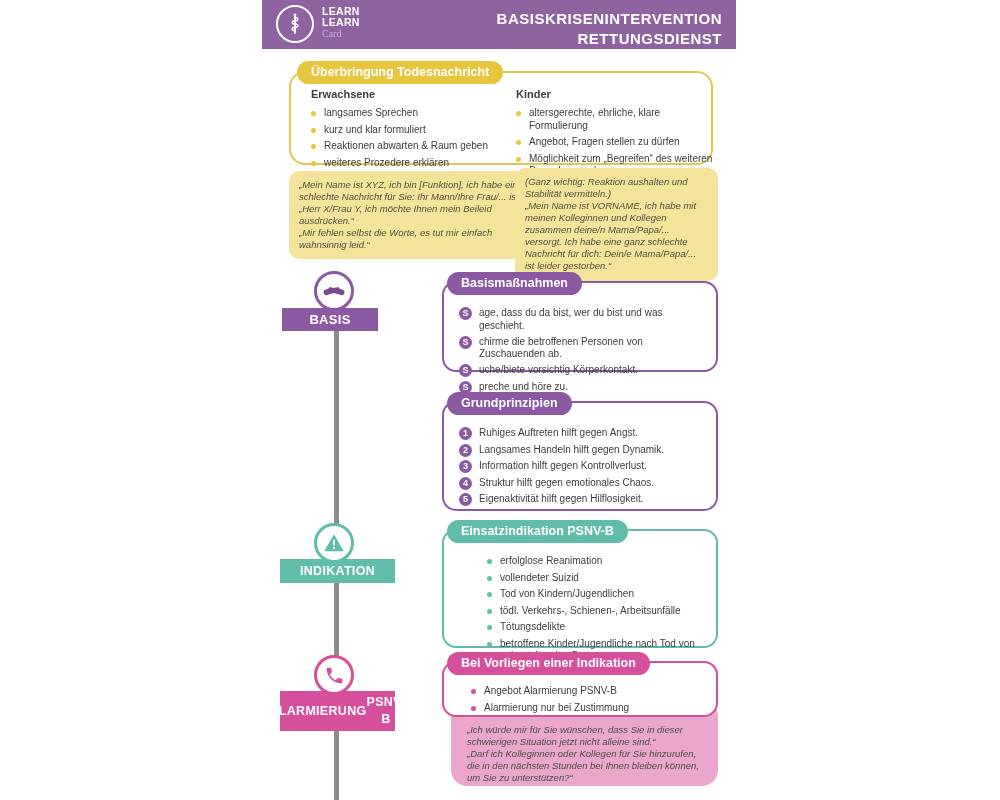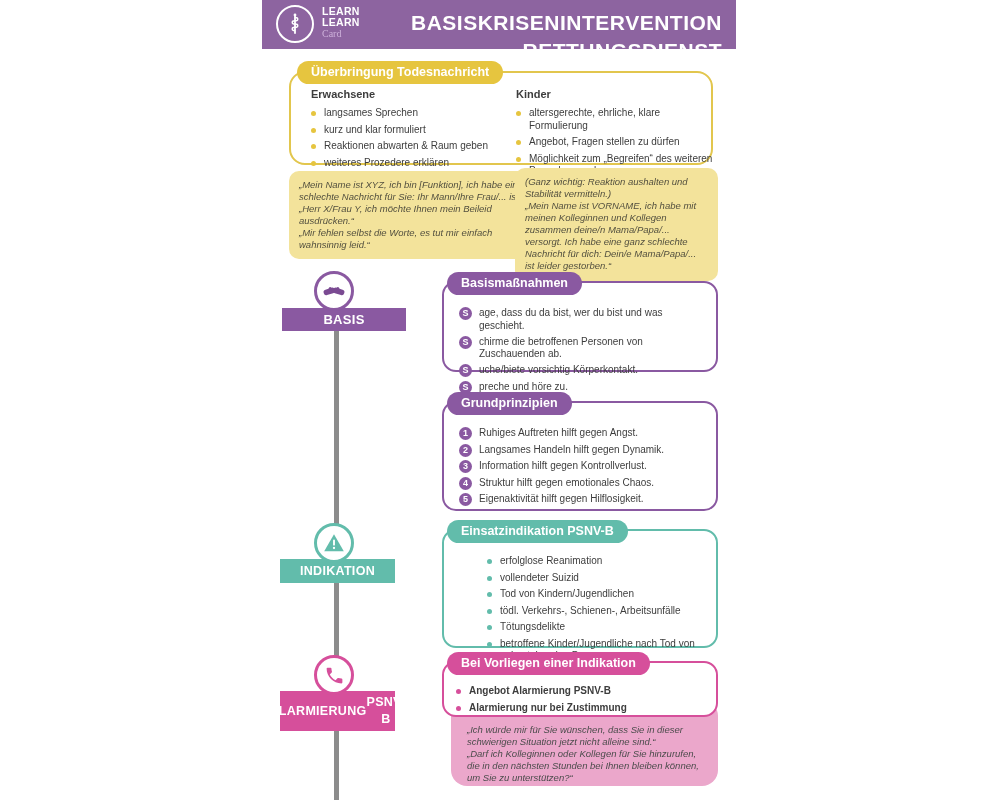--- a/index.html
+++ b/index.html
@@ -12,21 +12,21 @@
   .abs{position:absolute;}
 
   
   .header{left:262px;top:0;width:474px;height:49px;background:var(--purpleheader);}
   .logo-circle{position:absolute;left:14px;top:5px;width:38px;height:38px;border:2.5px solid #fff;
     border-radius:50%;display:flex;align-items:center;justify-content:center;}
   .logo-text{position:absolute;left:60px;top:6px;line-height:1.08;}
   .logo-text .l1,.logo-text .l2{font-weight:bold;font-size:10.5px;color:#fff;letter-spacing:.3px;}
   .logo-text .l3{font-size:10px;color:#cdb0da;font-family:Liberation Serif, serif;}
   .header-title{position:absolute;right:14px;top:9px;text-align:right;color:#fff;font-weight:bold;
-    font-size:21px;line-height:1.32;letter-spacing:.5px;}
+    font-size:15px;line-height:1.32;letter-spacing:.5px;}
 
   
   .ybox{left:289px;top:71px;width:424px;height:94px;background:#fff;border:2px solid #e2c64d;border-radius:16px;}
   .pill{position:absolute;color:#fff;font-weight:bold;font-size:12.5px;padding:4px 14px 5px;border-radius:14px;
     white-space:nowrap;z-index:4;}
   .pill-yellow{background:var(--yellow);left:297px;top:61px;}
   .col{position:absolute;}
   .col-h{font-weight:bold;font-size:11px;margin-bottom:7px;}
   .brow{display:flex;gap:8px;margin-bottom:4px;font-size:10px;line-height:1.25;}
   .dot{width:5px;height:5px;border-radius:50%;flex-shrink:0;margin-top:4px;}
@@ -138,21 +138,21 @@
   <div class="node-circle" style="left:314px;top:271px;border:3px solid var(--purple);">
     <span>
       <svg width="24" height="24" viewBox="0 0 24 24" fill="#7a4a92">
         <rect x="1.5" y="9.6" width="11.5" height="5.6" rx="2.6" transform="rotate(-17 7.2 12.4)"></rect>
         <rect x="11" y="9.6" width="11.5" height="5.6" rx="2.6" transform="rotate(17 16.8 12.4)"></rect>
         <circle cx="8.2" cy="9.4" r="1.5"></circle>
           <circle cx="15.8" cy="9.4" r="1.5"></circle>
       </svg>
     </span>
   </div>
-  <div class="node-bar" style="left:282px;top:308px;width:124px;height:23px;background:var(--purple);font-size:13px;">BASIS</div>
+  <div class="node-bar" style="left:282px;top:308px;width:96px;height:23px;background:var(--purple);font-size:13px;">BASIS</div>
 
   <div class="node-circle" style="left:314px;top:523px;border:3px solid var(--teal);">
     <span>
       <svg width="24" height="24" viewBox="0 0 24 24">
         <path d="M12 3.2 L21.8 20.2 H2.2 Z" fill="#62bcab"></path>
         <rect x="11.05" y="8.4" width="1.9" height="6.2" rx="0.95" fill="#fff"></rect>
         <circle cx="12" cy="17" r="1.15" fill="#fff"></circle>
       </svg>
     </span>
   </div>
@@ -246,21 +246,21 @@
         </div>
     </div>
   </div>
   <div class="pill" style="background:var(--teal);left:447px;top:520px;">Einsatzindikation PSNV-B</div>
 
   <div class="quote quote-pink">
     <p>„Ich würde mir für Sie wünschen, dass Sie in dieser schwierigen Situation jetzt nicht alleine sind.“</p>
     <p>„Darf ich Kolleginnen oder Kollegen für Sie hinzurufen, die in den nächsten Stunden bei Ihnen bleiben können, um Sie zu unterstützen?“</p>
   </div>
   <div class="box b-pink" style="top:661px;height:56px;z-index:2;">
-    <div style="padding:22px 10px 0 12px;font-weight:bold;">
+    <div style="padding:22px 10px 0 27px;">
       <div class="brow">
           <span class="dot dot-p"></span>
           <span>Angebot Alarmierung PSNV-B</span>
         </div>
       <div class="brow">
           <span class="dot dot-p"></span>
           <span>Alarmierung nur bei Zustimmung</span>
         </div>
     </div>
   </div>

